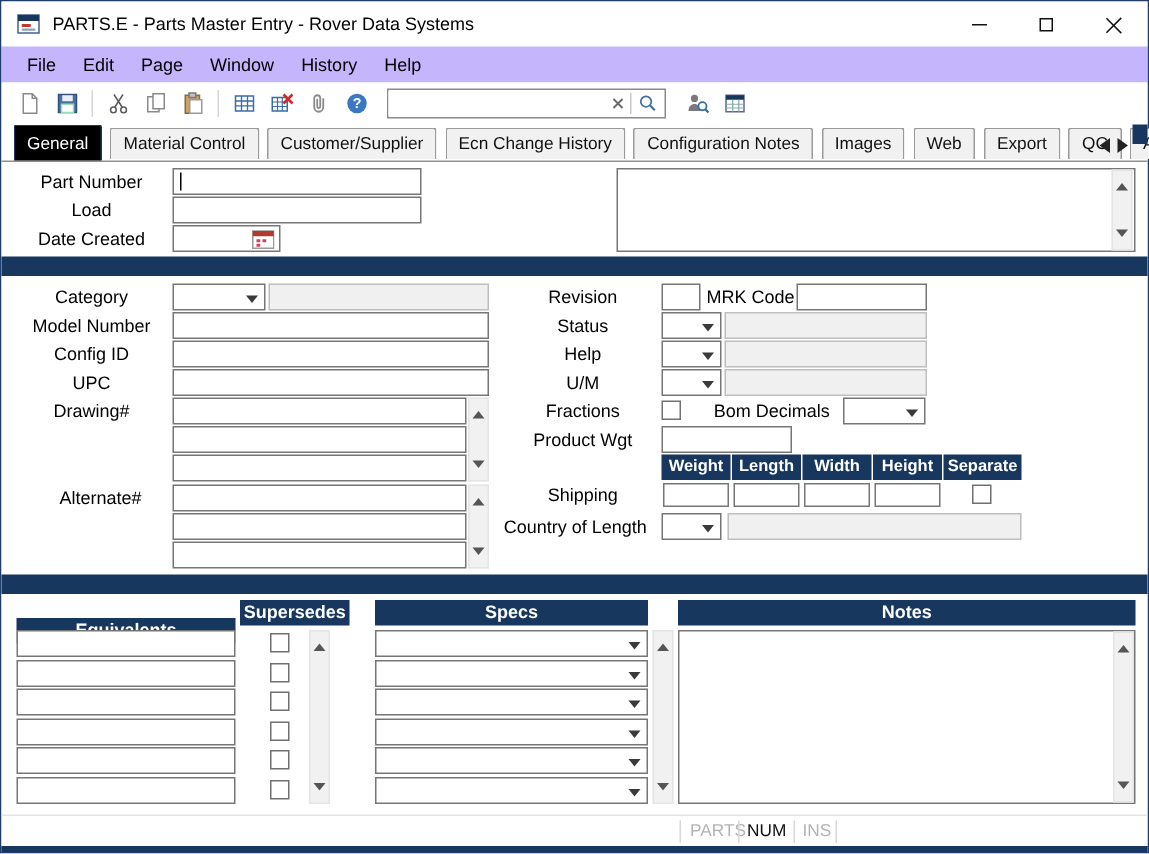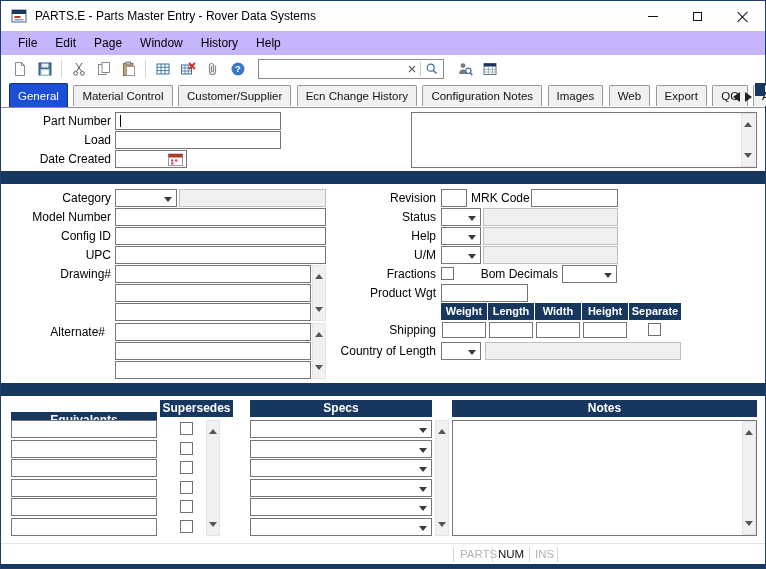--- a/index.html
+++ b/index.html
@@ -31,30 +31,30 @@
   .search-wrap{width:186px;height:20px;border:1px solid #8a8a8a;display:flex;align-items:center;margin-left:8px;background:#fff}
   .search-input{flex:1;border:none;outline:none;height:16px;font:12px "Liberation Sans",sans-serif;padding:0 4px;min-width:0}
   .search-x{padding:0 4px;display:flex;align-items:center}
   .search-sep{width:1px;height:14px;background:#c9c9c9}
   .search-mag{padding:0 4px;display:flex;align-items:center}
 
   
   .tabbar{position:absolute;top:82px;left:0;right:0;height:25px;border-bottom:1px solid #8f8f8f;padding-left:8px;white-space:nowrap;background:#fff}
   .tab{display:inline-block;vertical-align:bottom;height:21px;line-height:20px;padding:0 8px;font-size:11.5px;color:#111;
        background:#f1f1f1;border:1px solid #9a9a9a;border-bottom:none;margin-right:1px;border-radius:2px 2px 0 0}
-  .tab.active{position:relative;z-index:2;height:24px;line-height:24px;background:#1d4ed8;color:#fff;border-color:#17375E;margin-bottom:-1px}
+  .tab.active{position:relative;z-index:2;height:24px;line-height:24px;background:#000000;color:#fff;border-color:#17375E;margin-bottom:-1px}
   .tab.cut{width:46px;overflow:hidden}
   .tab-arrows{position:absolute;right:13px;bottom:5px;display:flex;gap:5px;align-items:center}
   .arr-l{width:0;height:0;border:5px solid transparent;border-right:7px solid #222;border-left:none}
   .arr-r{width:0;height:0;border:5px solid transparent;border-left:7px solid #222;border-right:none}
   .tab-corner{position:absolute;right:0;top:0;width:10px;height:13px;background:#17375E}
 
   
   .formarea{position:absolute;top:107px;left:0;right:0;height:435px;background:#fff}
-  .lbl{position:absolute;font-size:12px;color:#000;text-align:right;height:18px;line-height:18px;white-space:nowrap}
+  .lbl{position:absolute;font-size:12px;color:#000;text-align:center;height:18px;line-height:18px;white-space:nowrap}
   .tin{position:absolute;height:18px;border:1px solid #767676;background:#fff;font:12px "Liberation Sans",sans-serif;padding:0 3px;outline:none}
   .dis{position:absolute;height:18px;border:1px solid #bfbfbf;background:#f0f0f0}
   .combo{position:absolute;height:18px;border:1px solid #767676;background:#fff}
   .combo:after{content:"";position:absolute;right:4px;top:7px;width:0;height:0;border:4px solid transparent;border-top:5px solid #3a3a3a}
   .cbox{position:absolute;width:13px;height:13px;border:1px solid #707070;background:#fff}
   .mltext{position:absolute;border:1px solid #767676;background:#fff;resize:none;overflow:hidden;font:12px "Liberation Sans",sans-serif;padding:2px 4px;outline:none}
   .vsb{position:absolute;width:14px;background:#f1f1f1;border:1px solid #e4e4e4;display:flex;flex-direction:column;justify-content:space-between;align-items:center}
   .sb-up{width:0;height:0;border:4px solid transparent;border-bottom:5px solid #555;margin-top:4px}
   .sb-dn{width:0;height:0;border:4px solid transparent;border-top:5px solid #555;margin-bottom:4px}
   .navybar{position:absolute;left:0;right:0;height:13px;background:#17375E}
@@ -262,21 +262,21 @@
 
     <div class="lbl" style="left:10px;top:157px;width:100px">Drawing#</div>
     <input class="tin" style="left: 114px; top: 157px; width: 196px;">
     <input class="tin" style="left: 114px; top: 176px; width: 196px;">
     <input class="tin" style="left: 114px; top: 195px; width: 196px;">
     <div class="vsb" style="left:311px;top:157px;height:56px">
         <span class="sb-up"></span>
         <span class="sb-dn"></span>
       </div>
 
-    <div class="lbl" style="left:4px;top:215px;width:100px">Alternate#</div>
+    <div class="lbl" style="left:16px;top:215px;width:100px">Alternate#</div>
     <input class="tin" style="left: 114px; top: 215px; width: 196px;">
     <input class="tin" style="left: 114px; top: 234px; width: 196px;">
     <input class="tin" style="left: 114px; top: 253px; width: 196px;">
     <div class="vsb" style="left:311px;top:215px;height:56px">
         <span class="sb-up"></span>
         <span class="sb-dn"></span>
       </div>
 
     <div class="lbl" style="left:340px;top:81px;width:95px">Revision</div>
     <input class="tin" style="left: 440px; top: 81px; width: 26px;">

